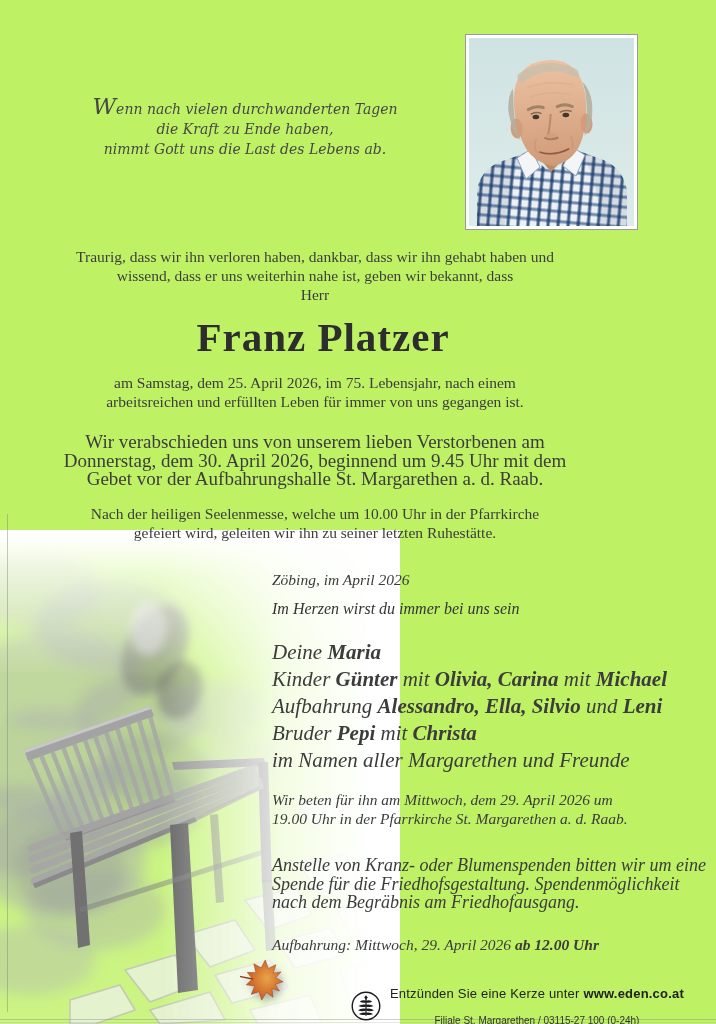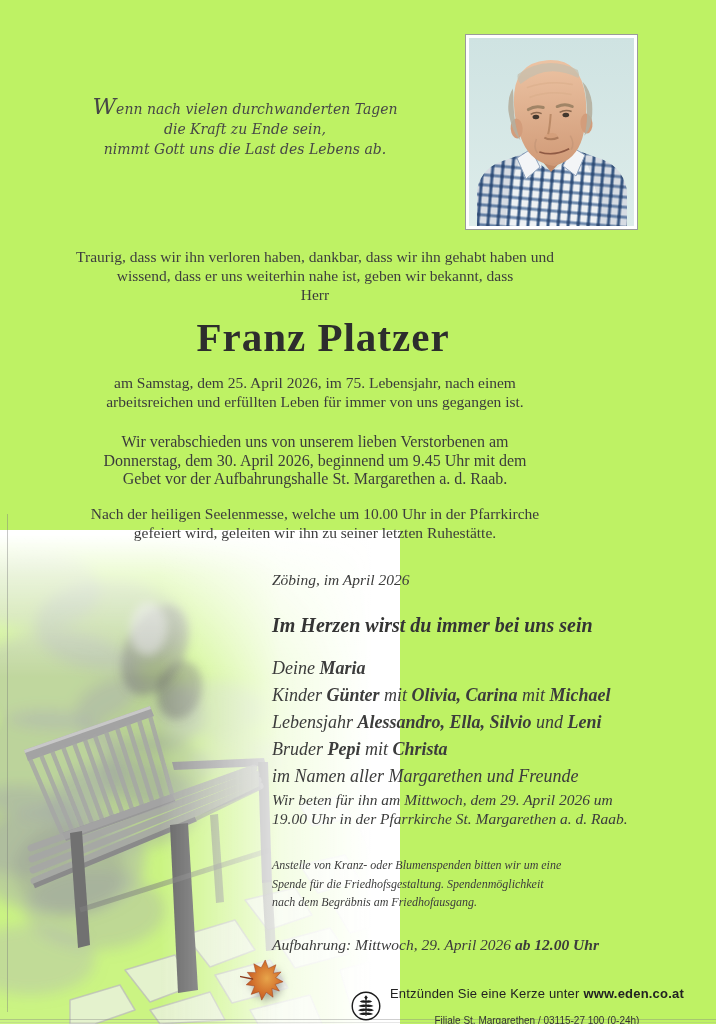--- a/index.html
+++ b/index.html
@@ -33,31 +33,31 @@
 
   
   .ub { position:absolute; left:30px; width:570px; text-align:center; z-index:2; }
   .intro      { top:247px; font-size:15.5px; line-height:19px; color:#3e3e3e; }
   .salutation { top:286px; font-size:15.5px; line-height:18px; }
   .name {
     top:302px; font-size:41px; line-height:54px; font-weight:bold;
     color:#2d2d2d; letter-spacing:1px; margin:8px;
   }
   .death    { top:374px; font-size:15.5px; line-height:18.5px; }
-  .farewell { top:433px; font-size:16px; line-height:18.5px; }
+  .farewell { top:433px; font-size:19px; line-height:18.5px; }
   .requiem  { top:505px; font-size:15.5px; line-height:18.5px; }
 
   
   .lb { position:absolute; left:272px; width:440px; text-align:left; font-style:italic; z-index:2; }
   .dateline  { top:571px; font-size:15.5px; }
-  .motto     { top:614px; font-size:20px; font-weight:bold; color:#343434; }
-  .family    { top:643px; font-size:18px;margin-top:16px; }
+  .motto     { top:600px; font-size:16px; font-weight:normal; color:#343434; }
+  .family    { top:643px; font-size:21px; }
   .family-line { line-height:18px; margin-bottom:9px; }
   .prayer    { top:791px; font-size:15.5px; line-height:18.5px; }
-  .donation  { top:856px; font-size:12px; line-height:18.5px; }
+  .donation  { top:856px; font-size:18px; line-height:18.5px; }
   .aufbahrung{ top:936px; font-size:15.5px; }
 
   
   .footer {
     position:absolute; left:350px; top:986px; display:flex; align-items:center; gap:8px;
     font-family:"Liberation Sans", sans-serif; color:#222; z-index:5;
   }
   .footer-text { text-align:center; }
   .footer-line1 { font-size:13px; letter-spacing:.2px; }
   .footer-line2 { font-size:10px; margin-top:14px; color:#333; }
@@ -226,21 +226,21 @@
         <path d="M100,99 Q104,107 100,113" stroke="#c09275" stroke-width="1.5" fill="none" opacity=".6"></path>
         <path d="M68,112 Q82,118 98,111 Q82,122 68,112 Z" fill="#c4876b" opacity=".65"></path>
         <path d="M68,113 Q82,119 98,112" stroke="#8e5a44" stroke-width="1.6" fill="none"></path>
         <path d="M74,124 Q82,128 90,124" stroke="#c99a7c" stroke-width="1.2" fill="none" opacity=".5"></path>
       </g>
     </svg>
   </div>
 
   <div class="poem">
     <div class="poem-line">Wenn nach vielen durchwanderten Tagen</div>
-    <div class="poem-line">die Kraft zu Ende sein,</div>
+    <div class="poem-line">die Kraft zu Ende haben,</div>
     <div class="poem-line">nimmt Gott uns die Last des Lebens ab.</div>
   </div>
 
   <div class="ub intro">
     <div>Traurig, dass wir ihn verloren haben, dankbar, dass wir ihn gehabt haben und</div>
     <div>wissend, dass er uns weiterhin nahe ist, geben wir bekannt, dass</div>
   </div>
   <div class="ub salutation">Herr</div>
   <h1 class="ub name">Franz Platzer</h1>
   <div class="ub death">
@@ -255,21 +255,21 @@
   <div class="ub requiem">
     <div>Nach der heiligen Seelenmesse, welche um 10.00 Uhr in der Pfarrkirche</div>
     <div>gefeiert wird, geleiten wir ihn zu seiner letzten Ruhestätte.</div>
   </div>
 
   <div class="lb dateline">Zöbing, im April 2026</div>
   <div class="lb motto">Im Herzen wirst du immer bei uns sein</div>
   <div class="lb family">
     <div class="family-line"><span>Deine </span><span class="b">Maria</span></div>
     <div class="family-line"><span>Kinder </span><span class="b">Günter</span><span> mit </span><span class="b">Olivia, Carina</span><span> mit </span><span class="b">Michael</span></div>
-    <div class="family-line"><span>Lebensjahr </span><span class="b">Alessandro, Ella, Silvio</span><span> und </span><span class="b">Leni</span></div>
+    <div class="family-line"><span>Aufbahrung </span><span class="b">Alessandro, Ella, Silvio</span><span> und </span><span class="b">Leni</span></div>
     <div class="family-line"><span>Bruder </span><span class="b">Pepi</span><span> mit </span><span class="b">Christa</span></div>
     <div class="family-line"><span>im Namen aller Margarethen und Freunde</span></div>
   </div>
   <div class="lb prayer">
     <div>Wir beten für ihn am Mittwoch, dem 29. April 2026 um</div>
     <div>19.00 Uhr in der Pfarrkirche St. Margarethen a. d. Raab.</div>
   </div>
   <div class="lb donation">
     <div>Anstelle von Kranz- oder Blumenspenden bitten wir um eine</div>
     <div>Spende für die Friedhofsgestaltung. Spendenmöglichkeit</div>

